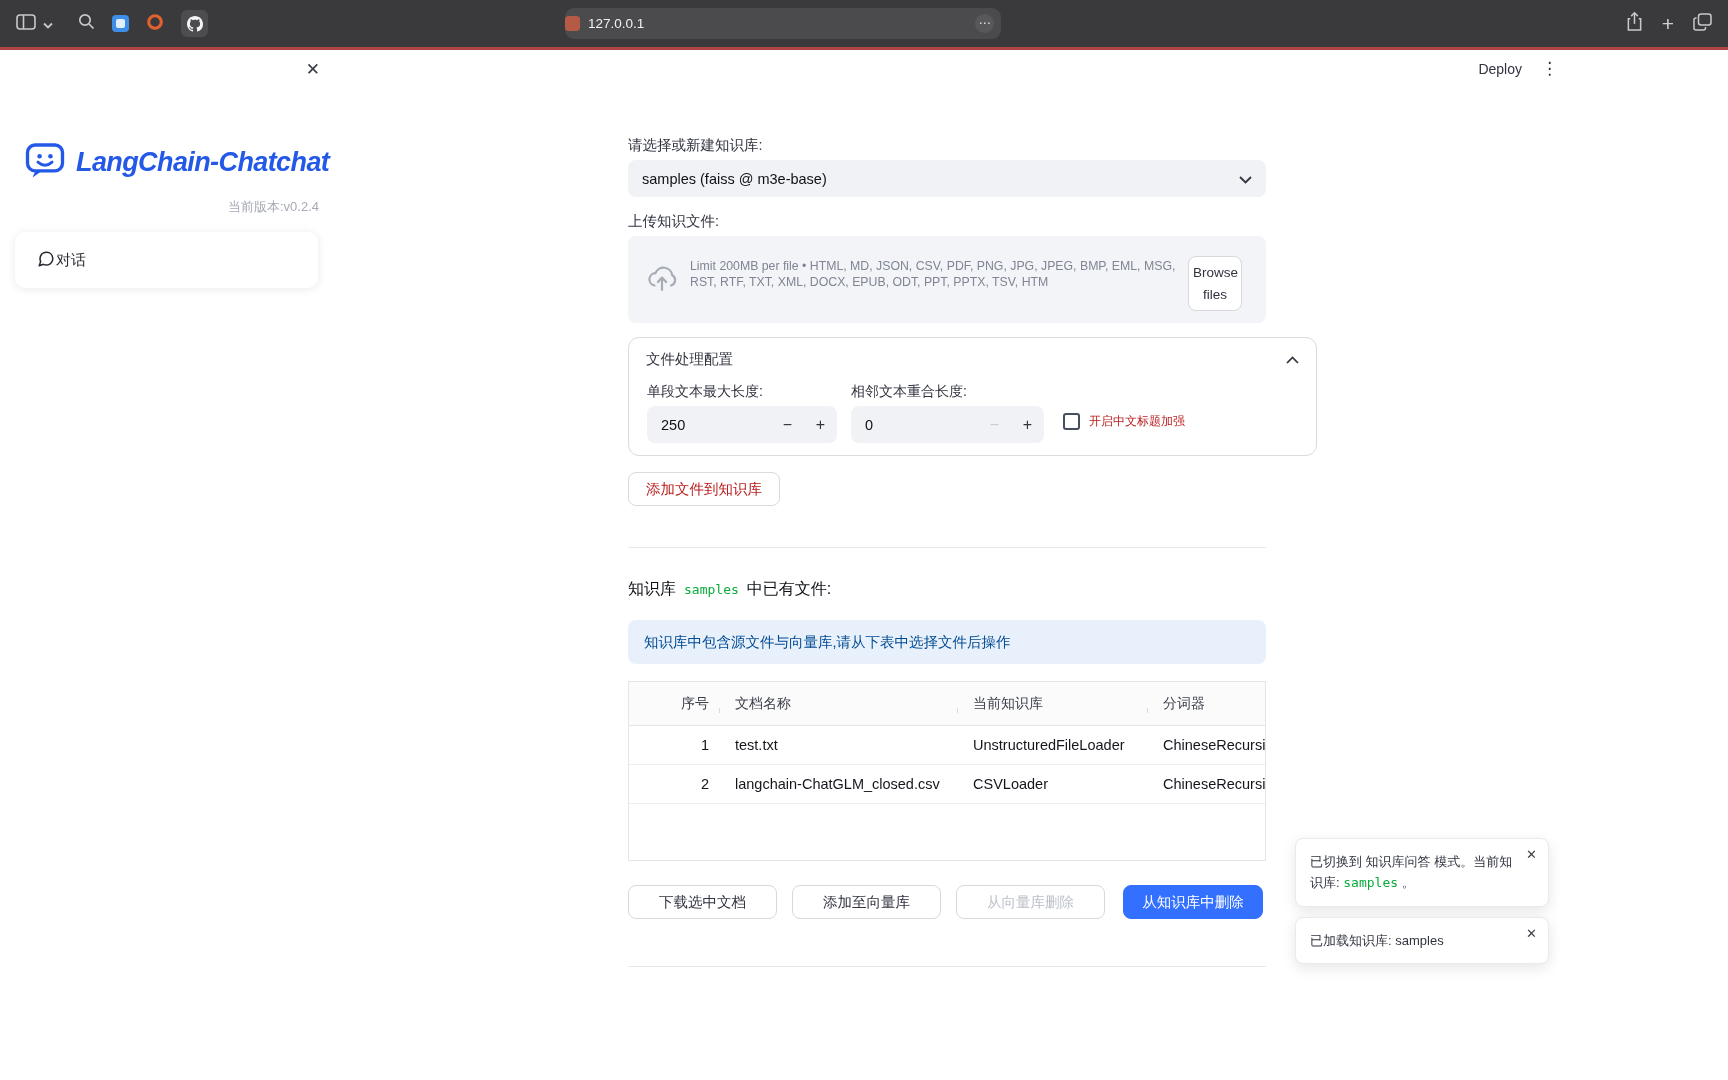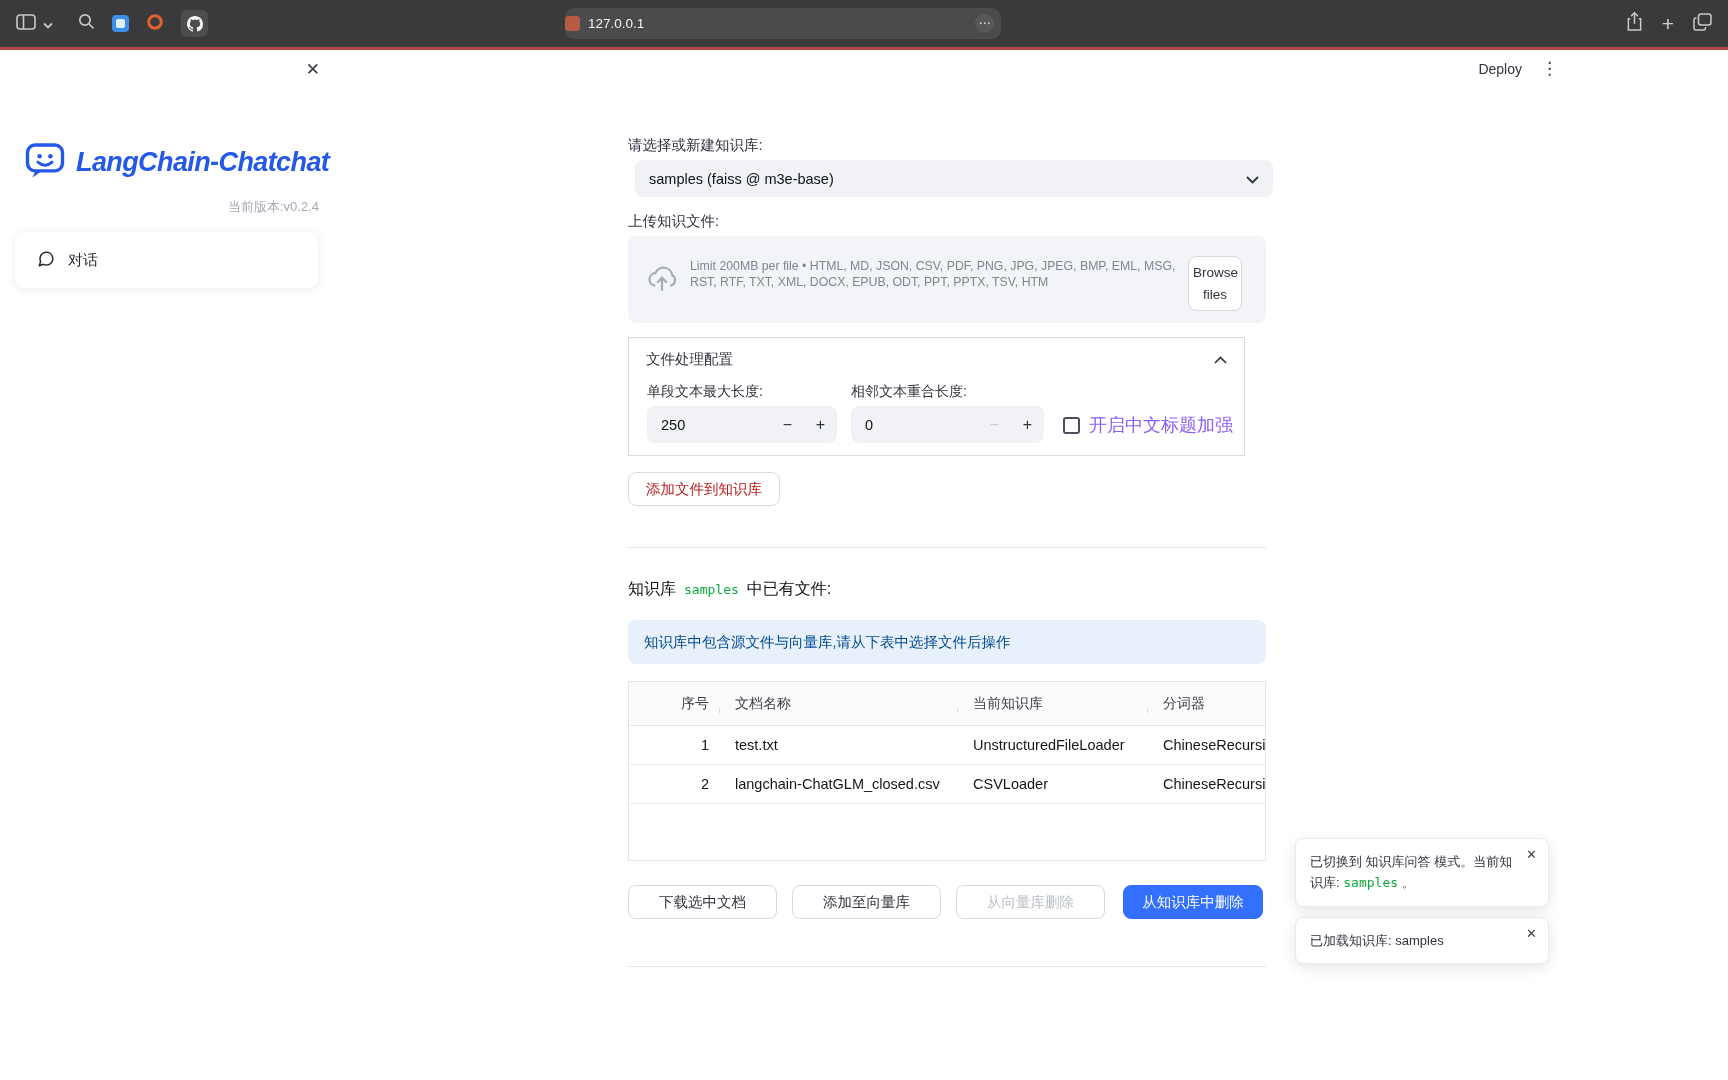--- a/index.html
+++ b/index.html
@@ -28,56 +28,56 @@
   .stripe{position:absolute; left:0; top:47px; width:100%; height:3px; background:linear-gradient(90deg,var(--stripe),var(--stripe));}
 
   
   .sidebar{position:absolute; left:0; top:50px; width:334px; bottom:0; background:#fff; z-index:2;}
   .sb-close{position:absolute; top:11px; right:14px; font-size:17px; color:#3a3e49; cursor:pointer; line-height:1;}
   .logo{position:absolute; left:25px; top:90px; display:flex; align-items:center; gap:11px;}
   .logo-text{font-size:27px; font-style:italic; font-weight:700; color:var(--logo); letter-spacing:-0.6px; white-space:nowrap;}
   .version{position:absolute; top:148px; left:0; right:15px; text-align:right; color:#a6aab6; font-size:13px;}
   .menu-card{position:absolute; left:15px; right:16px; top:182px; background:#fff; border-radius:10px;
              box-shadow:0 1px 10px rgba(0,0,0,.09); padding:9px;}
-  .menu-item{height:38px; border-radius:8px; display:flex; align-items:center; gap:13px; padding:0 13px;
+  .menu-item{height:38px; border-radius:8px; display:flex; align-items:center; gap:1px; padding:0 13px;
              font-size:15px; color:#262730; cursor:pointer;}
   .menu-item + .menu-item{margin-top:7px;}
   .menu-item.active{background:var(--primary); color:#fff;}
 
   
   .main{position:absolute; left:334px; top:50px; right:0; bottom:0; background:#fff;}
   .deploy{position:absolute; top:10px; right:170px; display:flex; align-items:center; gap:19px; font-size:14px; color:#31333f;}
   .kebab{font-size:17px; color:#31333f; cursor:pointer; line-height:1;}
   .content{position:absolute; left:294px; top:0; width:638px;}
   .abs{position:absolute;}
   .lbl{font-size:14.5px; color:#31333f;}
 
-  .selectbox{top:110px; left:7px; width:638px; height:37px; background:#f0f2f6; border-radius:8px;
+  .selectbox{top:110px; left:0; width:638px; height:37px; background:#f0f2f6; border-radius:8px;
              display:flex; align-items:center; padding:0 14px; font-size:14.5px; color:#0e1117; cursor:pointer;gap:48px;}
   .selectbox .chev{margin-left:auto;}
 
   .dropzone{top:186px; left:0; width:638px; height:87px; background:#f2f4f8; border-radius:8px;}
   .dz-cloud{position:absolute; left:16px; top:28px;}
   .dz-text{position:absolute; left:62px; top:15px; width:492px;}
   .dz-title{font-size:15.5px; color:#31333f;}
   .dz-limit{font-size:12.3px; color:#7f8593; line-height:1.32; margin-top:7px;}
   .browse-btn{position:absolute; right:24px; top:20px; width:54px; background:#fff; border:1px solid #d6d8de;
               border-radius:8px; font-size:13.5px; color:#31333f; text-align:center; padding:5px 4px; line-height:1.6; cursor:pointer;}
 
-  .expander{top:287px; left:0; width:617px; height:119px; border:1px solid #d9dbe0; border-radius:0; background:#fff;}
+  .expander{top:287px; left:0; width:689px; height:119px; border:1px solid #d9dbe0; border-radius:11px; background:#fff;}
   .exp-head{height:42px; display:flex; align-items:center; padding:0 17px; font-size:14.5px; color:#31333f; cursor:pointer;}
   .exp-head .chev{margin-left:auto;}
   .exp-lbl{position:absolute; font-size:14px; color:#31333f;}
   .numinput{position:absolute; height:37px; background:#f0f2f6; border-radius:8px; display:flex; align-items:center; overflow:hidden;}
   .num-val{flex:1; padding-left:14px; font-size:14.5px; color:#0e1117;}
   .num-btn{width:33px; text-align:center; font-size:16px; color:#31333f; cursor:pointer; user-select:none;}
   .num-btn.disabled{color:#c9ccd4;}
   .cb-row{position:absolute; left:434px; top:75px; display:flex; align-items:center; gap:9px;}
   .cb-box{width:17px; height:17px; border:2px solid #474e5e; border-radius:3px; background:#fff; cursor:pointer;}
-  .cb-label{font-size:18px; color:#8b5cf6;}
+  .cb-label{font-size:12px; color:#b91c1c;}
 
   .add-btn{top:422px; left:0; height:34px; padding:0 17px; background:#fff; border:1px solid #d9dbe0; border-radius:8px;
            color:#b91c1c; font-size:14.5px; display:inline-flex; align-items:center;}
 
   .hr{left:0; width:638px; height:1px; background:#e6e8ed;}
 
   .files-heading{top:529px; left:0; display:flex; align-items:center; gap:8px; font-size:16px; color:#0e1117;}
   .inline-code{font-family:"DejaVu Sans Mono","Liberation Mono",monospace; font-size:13px; color:var(--code_green);}
 
   .info-box{top:570px; left:0; width:638px; height:44px; background:var(--info_bg); border-radius:8px;

